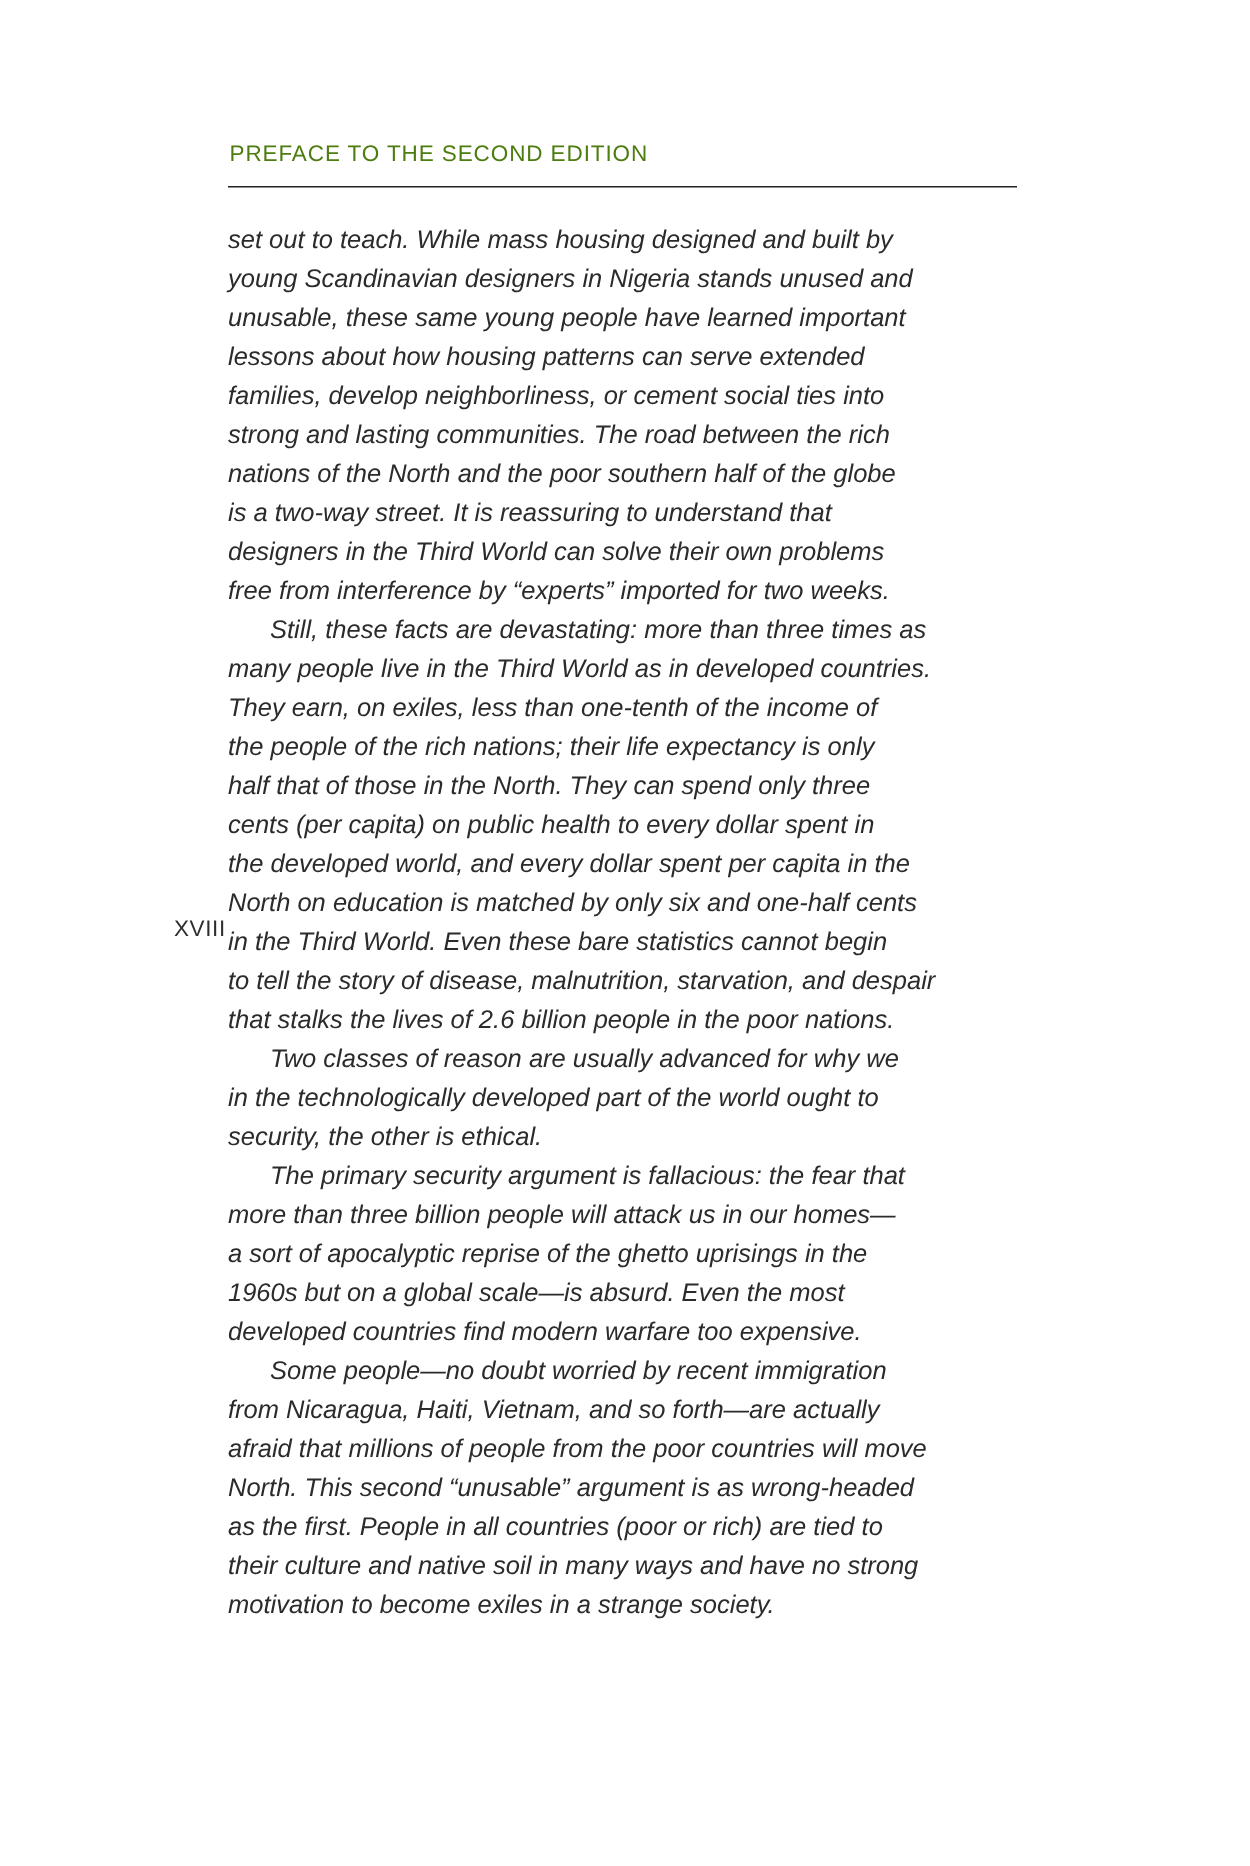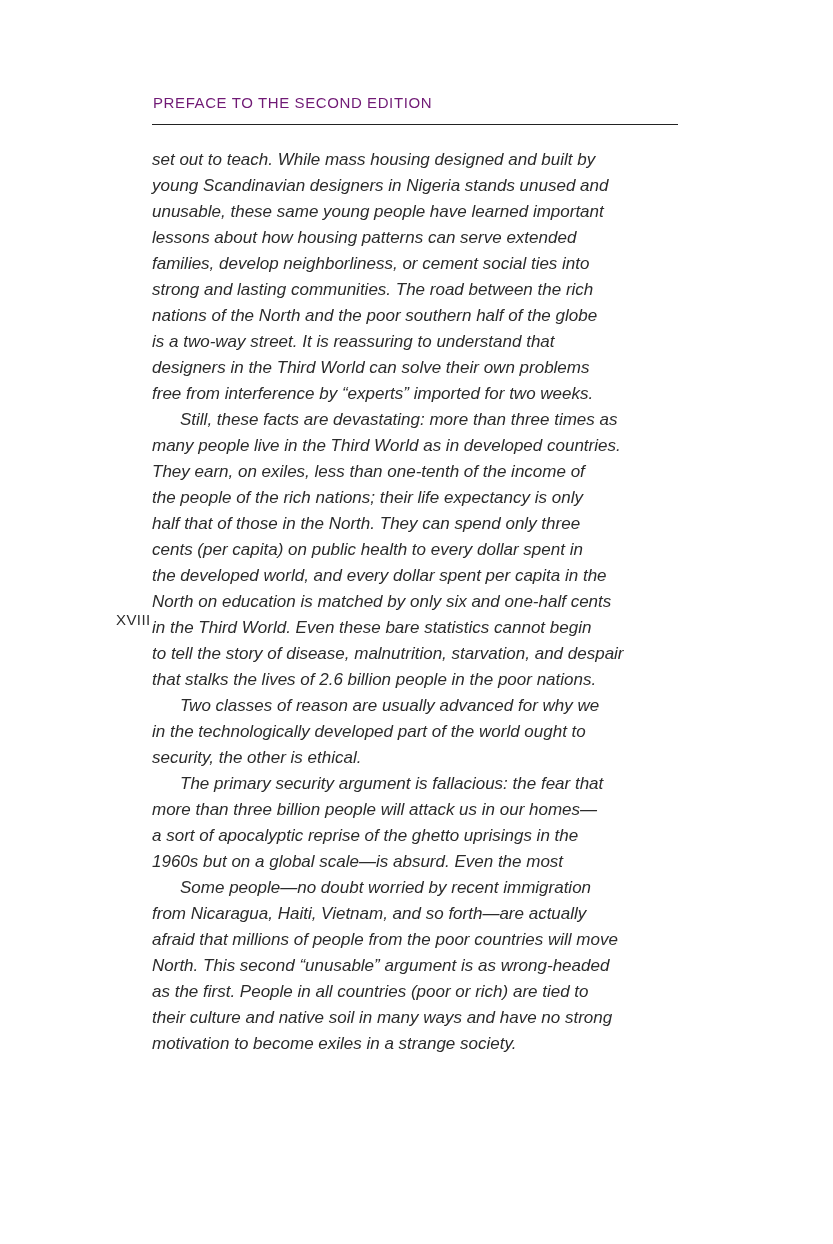--- a/index.html
+++ b/index.html
@@ -15,21 +15,21 @@
     overflow: hidden;
     font-family: "Liberation Sans", "DejaVu Sans", sans-serif;
     color: #2b2b2b;
   }
   .running-head {
     position: absolute;
     left: 153px;
     top: 94px;
     font-size: 15px;
     letter-spacing: 0.6px;
-    color: #701a75;
+    color: #4d7c0f;
     white-space: nowrap;
   }
   .head-rule {
     position: absolute;
     left: 152px;
     top: 124px;
     width: 526px;
     height: 0;
     border: none;
     border-top: 1.5px solid #222222;
@@ -106,20 +106,21 @@
       <p class="indented">
         <span class="line">Two classes of reason are usually advanced for why we</span>
         <span class="line">in the technologically developed part of the world ought to</span>
         <span class="line">security, the other is ethical.</span>
       </p>
       <p class="indented">
         <span class="line">The primary security argument is fallacious: the fear that</span>
         <span class="line">more than three billion people will attack us in our homes—</span>
         <span class="line">a sort of apocalyptic reprise of the ghetto uprisings in the</span>
         <span class="line">1960s but on a global scale—is absurd. Even the most</span>
+        <span class="line">developed countries find modern warfare too expensive.</span>
       </p>
       <p class="indented">
         <span class="line">Some people—no doubt worried by recent immigration</span>
         <span class="line">from Nicaragua, Haiti, Vietnam, and so forth—are actually</span>
         <span class="line">afraid that millions of people from the poor countries will move</span>
         <span class="line">North. This second “unusable” argument is as wrong-headed</span>
         <span class="line">as the first. People in all countries (poor or rich) are tied to</span>
         <span class="line">their culture and native soil in many ways and have no strong</span>
         <span class="line">motivation to become exiles in a strange society.</span>
       </p>

